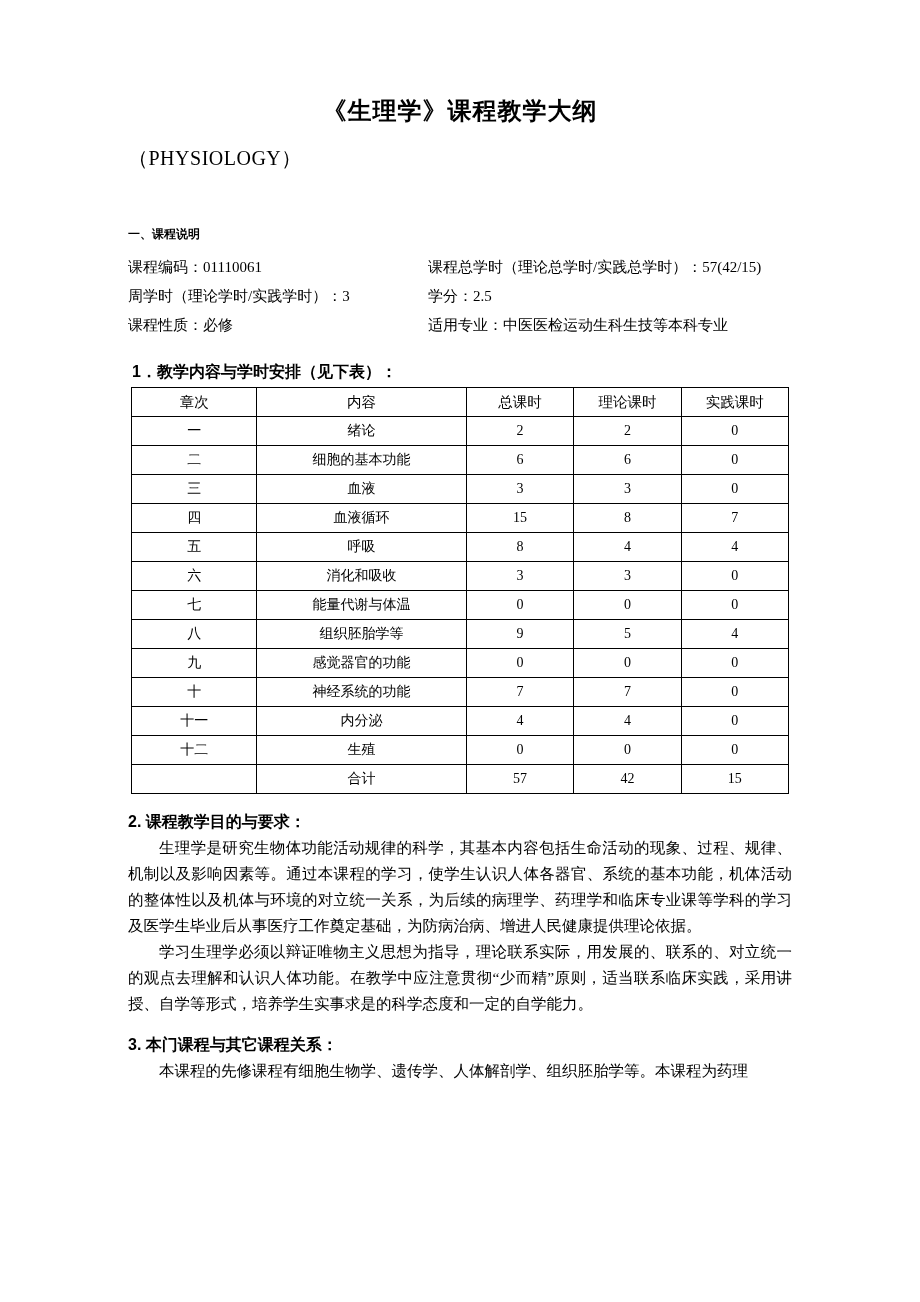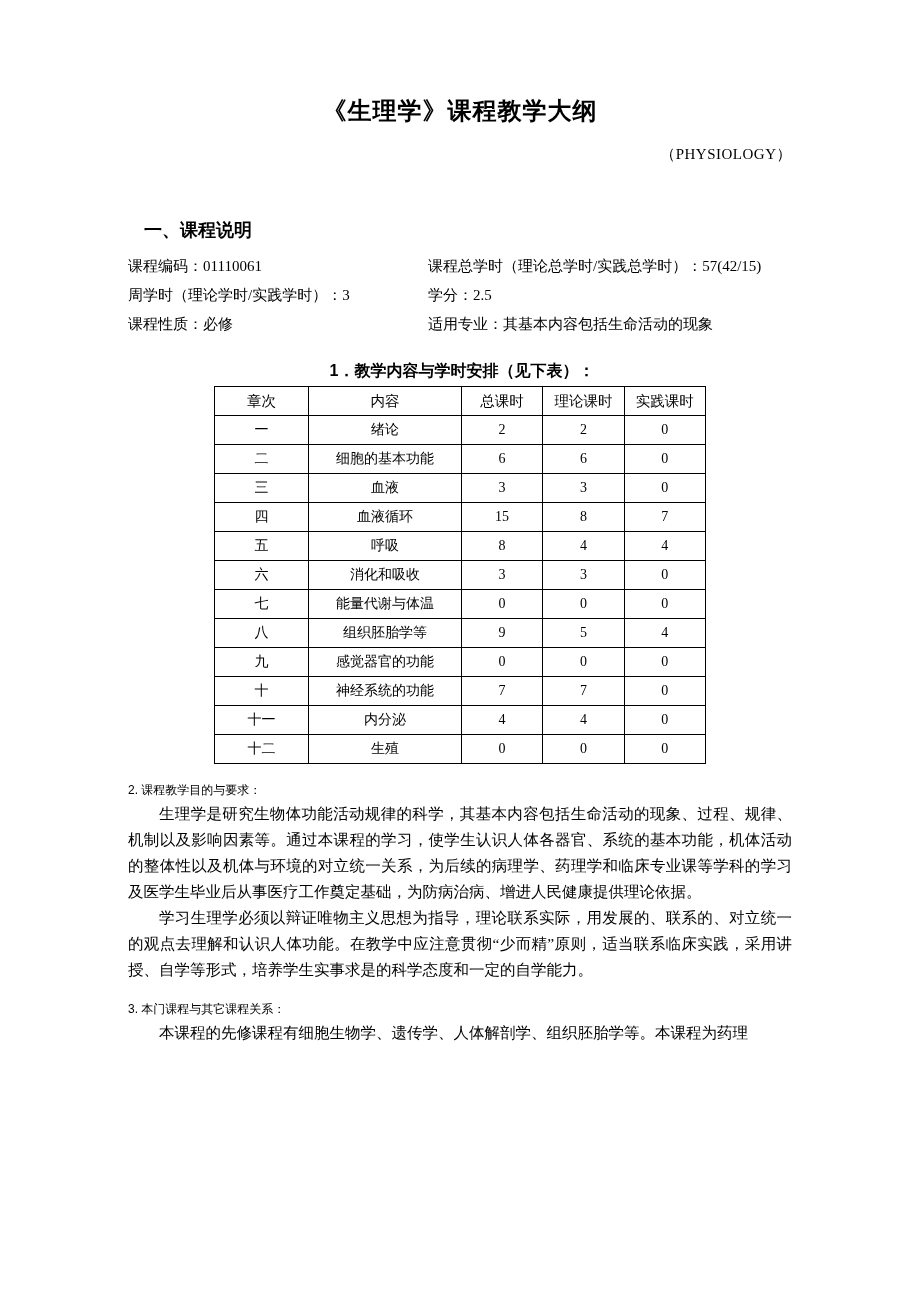--- a/index.html
+++ b/index.html
@@ -28,82 +28,81 @@
   }
   .doc-title {
     text-align: center;
     font-size: 24px;
     font-weight: bold;
     font-family: "Liberation Sans", "DejaVu Sans", sans-serif;
     letter-spacing: 1px;
     margin: 0 0 18px 0;
   }
   .doc-subtitle {
-    text-align: right;
-    font-size: 15px;
+    text-align: left;
+    font-size: 20px;
     font-family: "Liberation Serif", "DejaVu Serif", serif;
     margin: 0 0 54px 0;
     letter-spacing: 0.5px;
   }
   .section-heading {
-    font-size: 18px;
-    font-weight: bold;
-    font-family: "Liberation Sans", "DejaVu Sans", sans-serif;
-    margin: 0 0 10px 16px;
+    font-size: 12px;
+    font-weight: bold;
+    font-family: "Liberation Sans", "DejaVu Sans", sans-serif;
+    margin: 0 0 10px 0;
   }
   .info-grid {
     width: 100%;
     font-size: 15px;
     line-height: 29px;
     border-collapse: collapse;
     margin-bottom: 22px;
   }
   .info-grid td {
     padding: 0;
     vertical-align: top;
     white-space: nowrap;
   }
   .info-col-left { width: 300px; }
   .sub-heading {
     font-size: 16px;
     font-weight: bold;
     font-family: "Liberation Sans", "DejaVu Sans", sans-serif;
     margin: 0 0 4px 4px;
-    text-align: center;
   }
   .table-caption {
     text-align: center;
     font-size: 16px;
     font-weight: bold;
     font-family: "Liberation Sans", "DejaVu Sans", sans-serif;
     margin: 2px 0 4px 0;
   }
   table.hours {
     border-collapse: collapse;
     margin: 0 auto;
-    width: 492px;
+    width: 658px;
     font-size: 14px;
   }
   table.hours th, table.hours td {
     border: 1px solid #000;
     text-align: center;
     height: 28px;
     padding: 0 4px;
     font-family: "Liberation Serif", "DejaVu Serif", serif;
     font-weight: normal;
   }
   table.hours th {
     font-size: 14.5px;
   }
   table.hours .c-chapter { width: 110px; }
   table.hours .c-content { width: 190px; }
   table.hours .c-num { width: 93px; }
   .body-heading {
-    font-size: 12px;
-    font-weight: normal;
+    font-size: 16px;
+    font-weight: bold;
     font-family: "Liberation Sans", "DejaVu Sans", sans-serif;
     margin: 18px 0 2px 0;
   }
   p.para {
     font-size: 15.5px;
     line-height: 26px;
     margin: 0;
     text-align: justify;
     text-indent: 2em;
   }
@@ -124,21 +123,21 @@
         <tr>
           <td class="info-col-left">课程编码：01110061</td>
           <td>课程总学时（理论总学时/实践总学时）：57(42/15)</td>
         </tr>
         <tr>
           <td class="info-col-left">周学时（理论学时/实践学时）：3</td>
           <td>学分：2.5</td>
         </tr>
         <tr>
           <td class="info-col-left">课程性质：必修</td>
-          <td>适用专业：其基本内容包括生命活动的现象</td>
+          <td>适用专业：中医医检运动生科生技等本科专业</td>
         </tr>
       </tbody>
     </table>
 
     <div class="sub-heading">1．教学内容与学时安排（见下表）：</div>
 
 
     <table class="hours">
       <thead>
         <tr>
@@ -227,20 +226,27 @@
             <td class="c-num">4</td>
             <td class="c-num">0</td>
           </tr>
           <tr>
             <td class="c-chapter">十二</td>
             <td class="c-content">生殖</td>
             <td class="c-num">0</td>
             <td class="c-num">0</td>
             <td class="c-num">0</td>
           </tr>
+          <tr>
+            <td class="c-chapter"></td>
+            <td class="c-content">合计</td>
+            <td class="c-num">57</td>
+            <td class="c-num">42</td>
+            <td class="c-num">15</td>
+          </tr>
         </tbody>
     </table>
 
     <div class="body-heading">2. 课程教学目的与要求：</div>
     <p class="para">生理学是研究生物体功能活动规律的科学，其基本内容包括生命活动的现象、过程、规律、机制以及影响因素等。通过本课程的学习，使学生认识人体各器官、系统的基本功能，机体活动的整体性以及机体与环境的对立统一关系，为后续的病理学、药理学和临床专业课等学科的学习及医学生毕业后从事医疗工作奠定基础，为防病治病、增进人民健康提供理论依据。</p>
     <p class="para">学习生理学必须以辩证唯物主义思想为指导，理论联系实际，用发展的、联系的、对立统一的观点去理解和认识人体功能。在教学中应注意贯彻“少而精”原则，适当联系临床实践，采用讲授、自学等形式，培养学生实事求是的科学态度和一定的自学能力。</p>
 
     <div class="body-heading">3. 本门课程与其它课程关系：</div>
     <p class="para">本课程的先修课程有细胞生物学、遗传学、人体解剖学、组织胚胎学等。本课程为药理</p>
 

